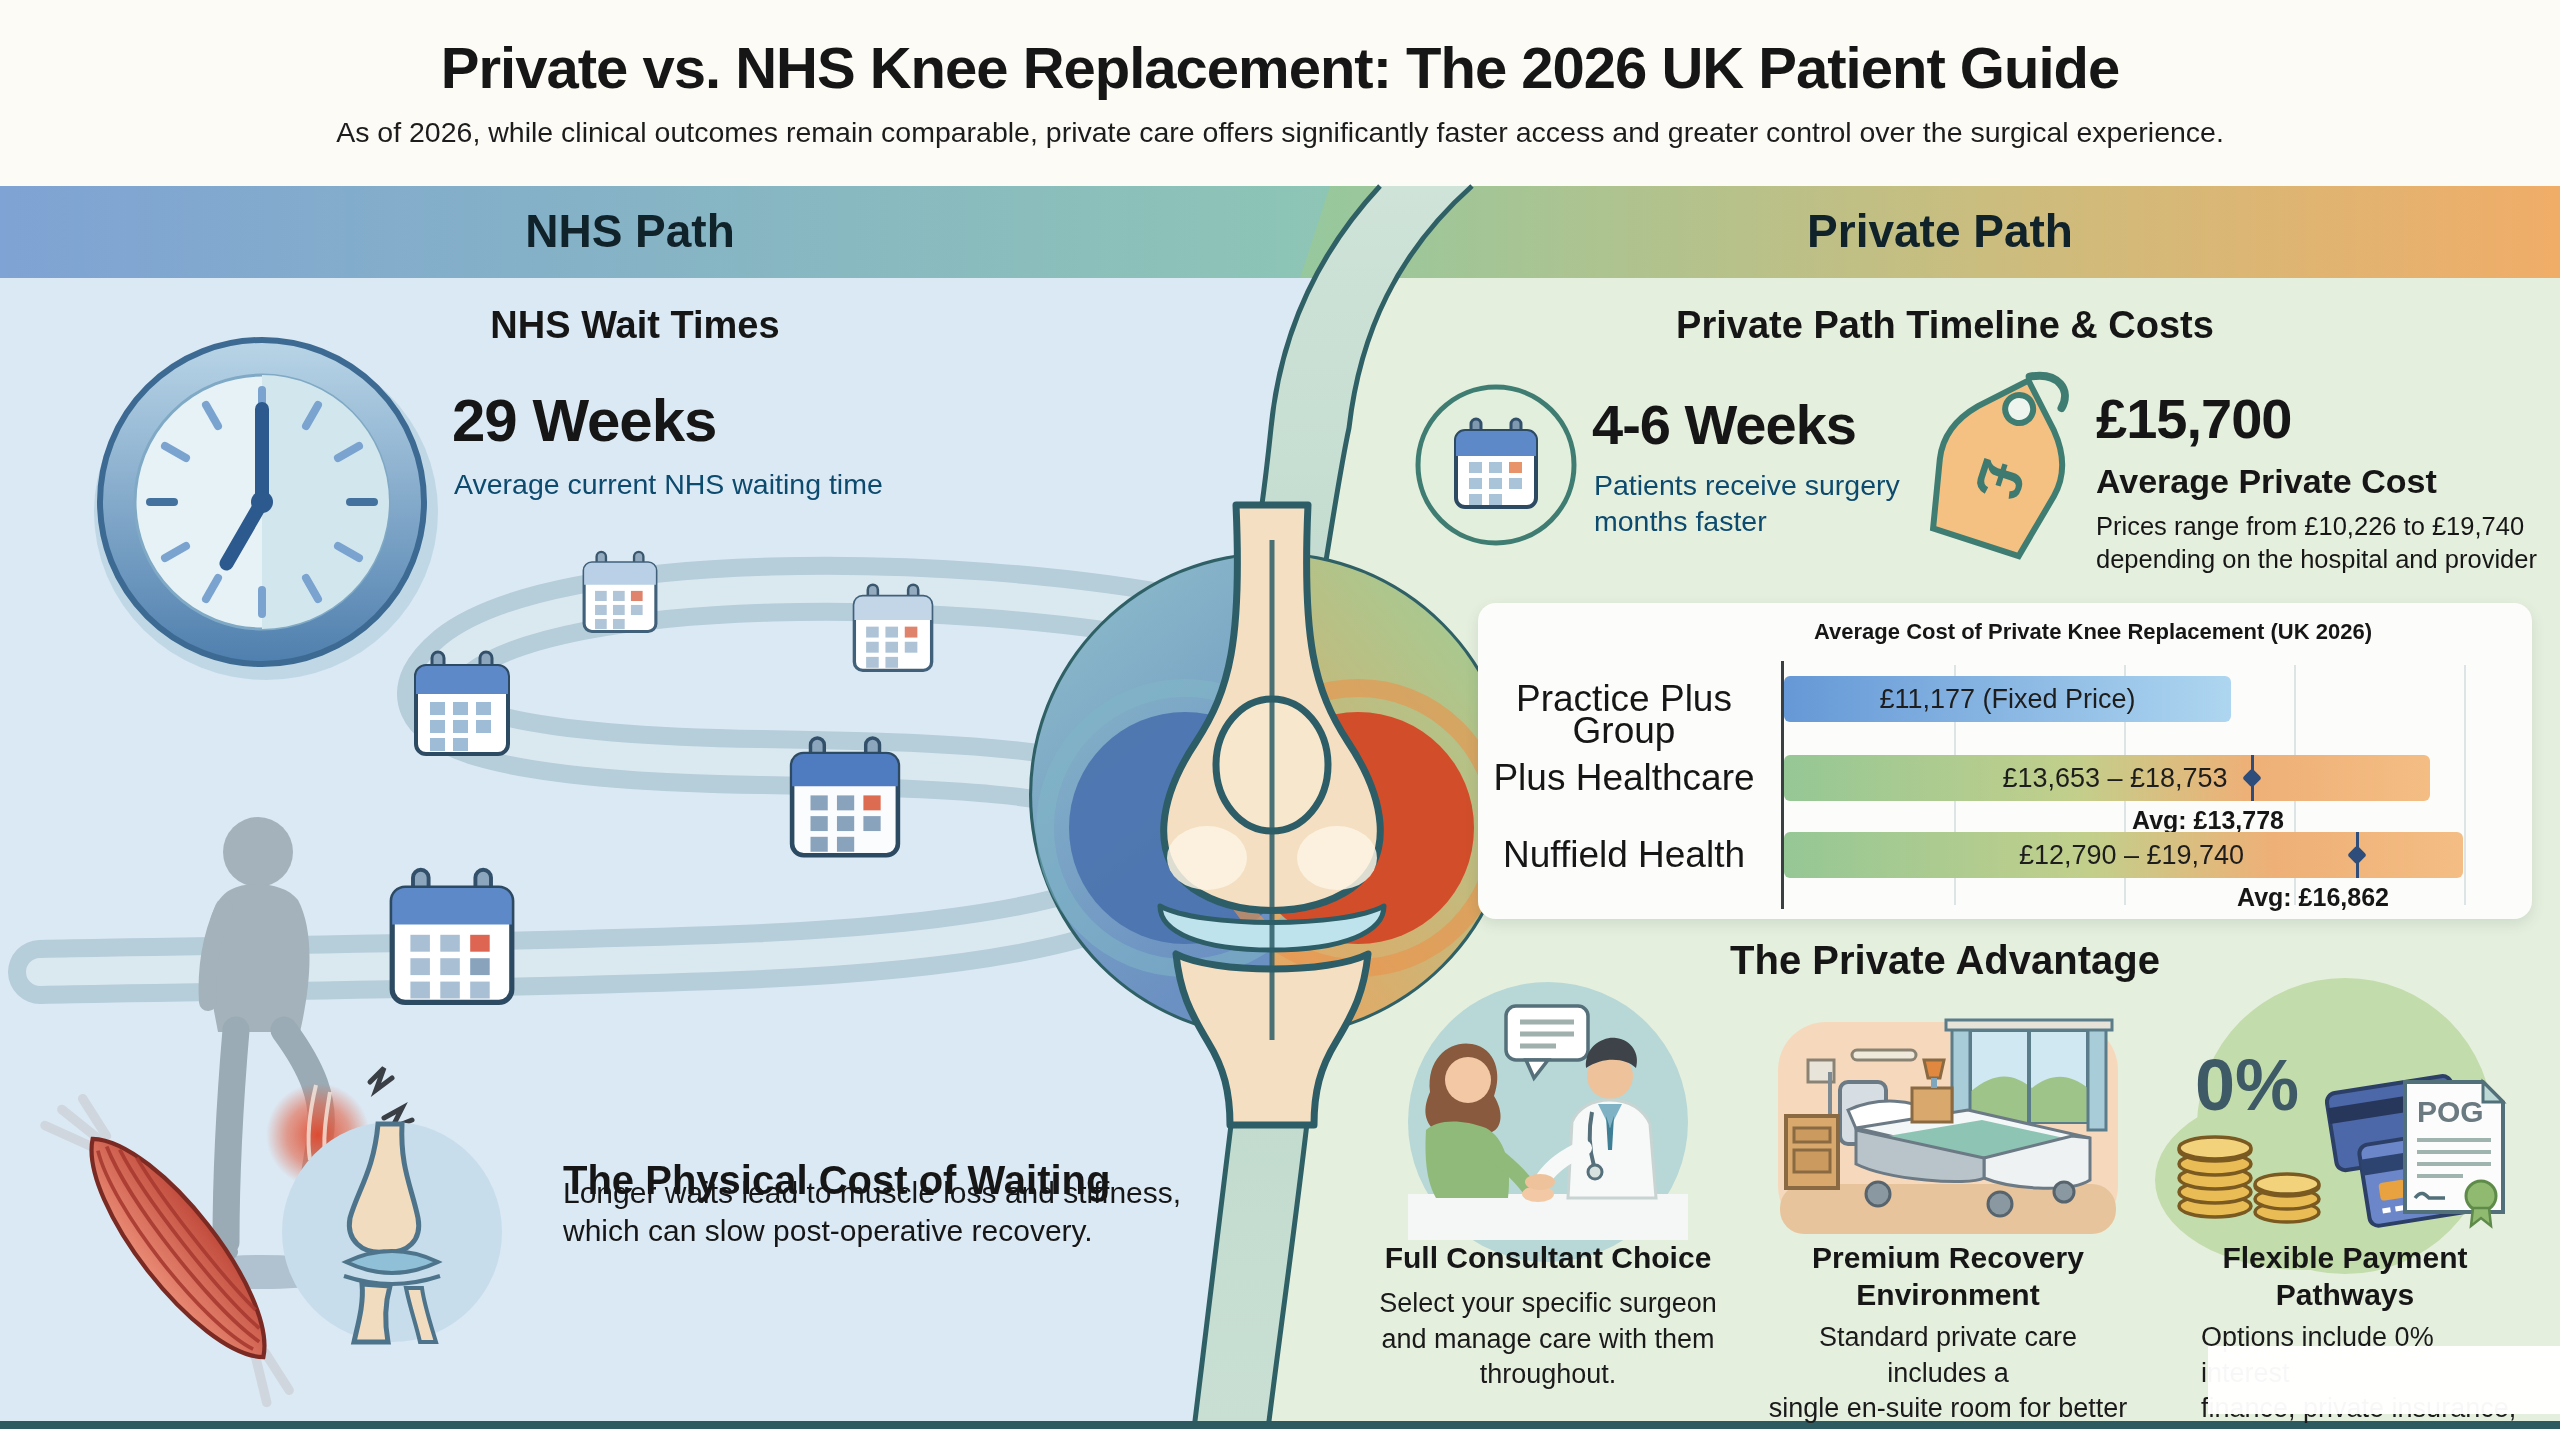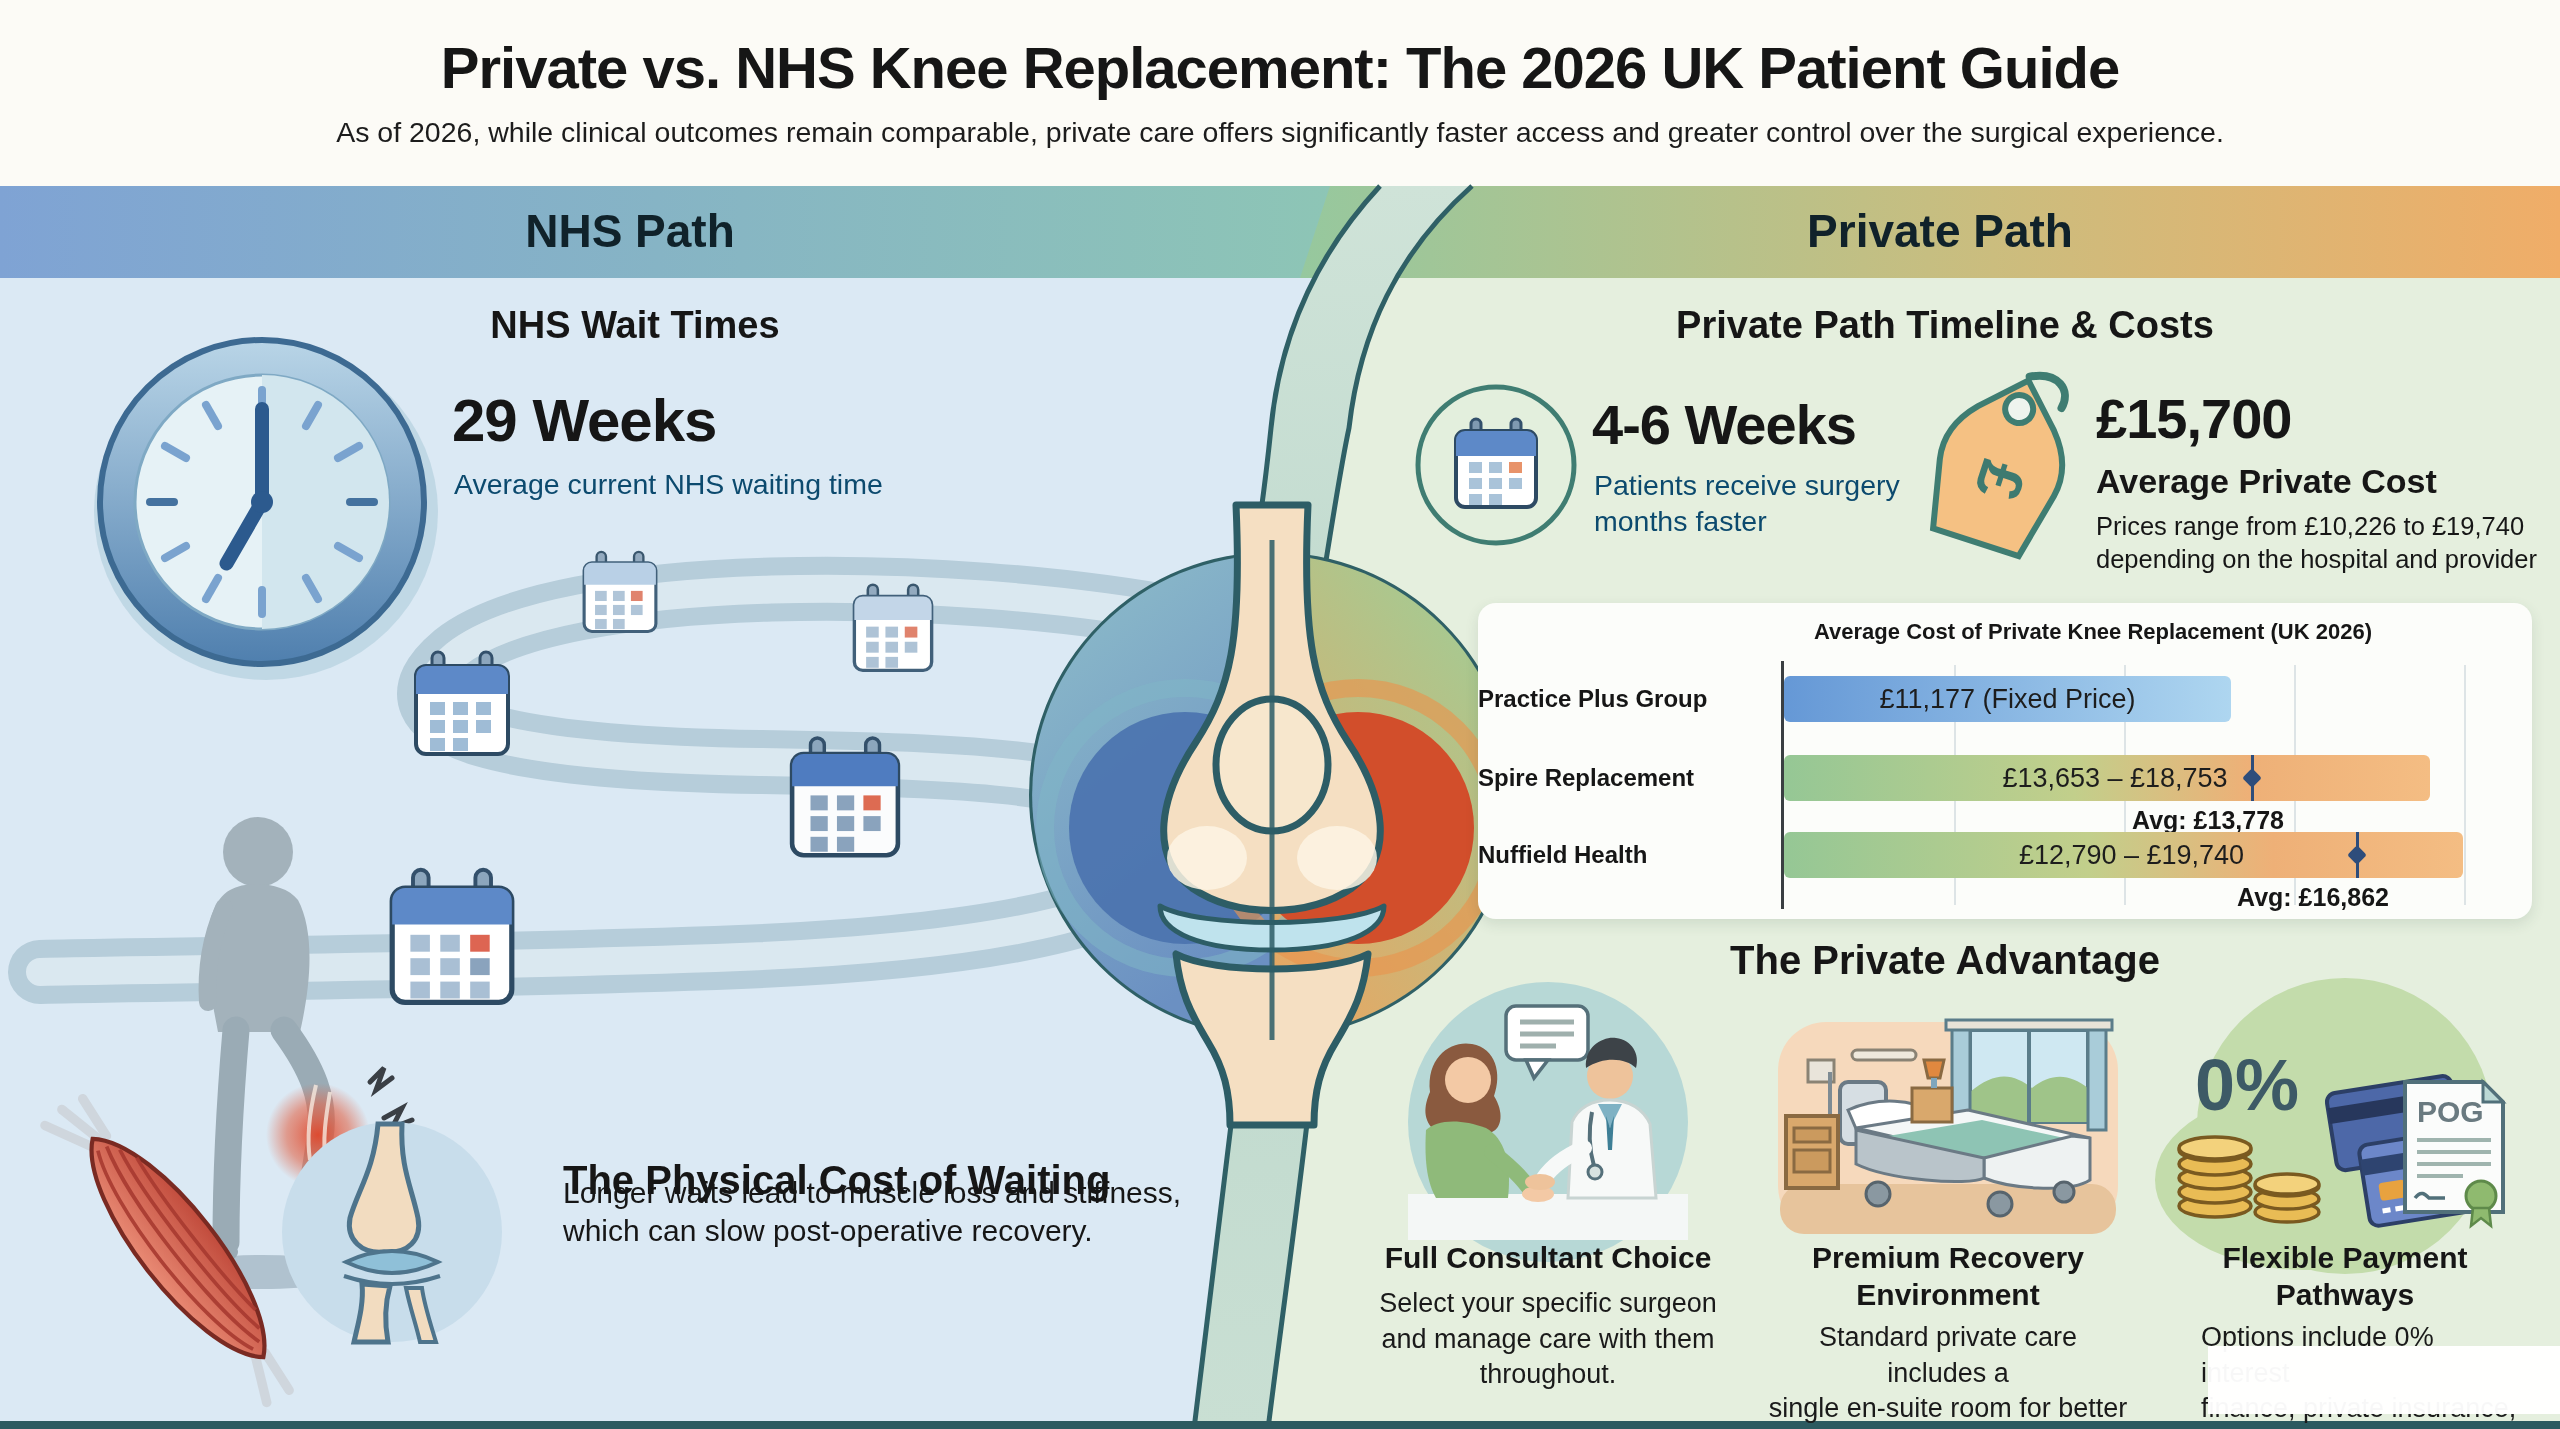--- a/index.html
+++ b/index.html
@@ -16,21 +16,21 @@
   .sec-title{top:304px;font-size:38px;font-weight:700;}
   
   .big-stat{font-weight:700;font-size:60px;letter-spacing:-1px;}
   .stat-cap{font-size:28.5px;color:#0c4a6e;}
   
   #chart-card{left:1478px;top:603px;width:1054px;height:316px;background:#fcfdfa;border-radius:18px;
               box-shadow:0 5px 14px rgba(40,70,60,.12);}
   #chart-title{left:0;top:16px;width:1230px;font-size:22px;font-weight:700;text-align:center;}
   .gridline{position:absolute;top:62px;width:2px;height:240px;background:#dde4e6;}
   #chart-axis{position:absolute;left:303px;top:58px;width:3px;height:248px;background:#3a3f42;}
-  .c-row-label{position:absolute;width:292px;text-align:left;font-size:24px;font-weight:700;line-height:32px;}
+  .c-row-label{position:absolute;width:292px;text-align:center;font-size:37px;font-weight:400;line-height:32px;}
   .c-bar{position:absolute;left:306px;height:46px;border-radius:6px;}
   .c-bar.blue{background:linear-gradient(90deg,#6598d6,#aed6f0);}
   .c-bar.go{background:linear-gradient(90deg,#95c795,#c2cf8b 45%,#eeb077 72%,#f4bd83);padding-left:8px;}
   .c-bar-label{position:absolute;width:100%;text-align:center;font-size:27px;line-height:46px;color:#1d1d1d;}
   .c-marker-line{position:absolute;width:3px;height:46px;background:#2e4d7b;}
   .c-marker-dot{position:absolute;width:14px;height:14px;background:#2e4d7b;border-radius:3px;transform:rotate(45deg);}
   .c-avg{position:absolute;width:240px;text-align:left;font-size:25px;font-weight:700;}
   
   .adv-title{font-size:30px;font-weight:700;text-align:center;line-height:1.22;}
   .adv-body{font-size:27px;text-align:center;line-height:1.32;color:#1a1a1a;}
@@ -442,21 +442,21 @@
     <div class="gridline" style="left:476px;"></div>
     <div class="gridline" style="left:646px;"></div>
     <div class="gridline" style="left:816px;"></div>
     <div class="gridline" style="left:986px;"></div>
     <div id="chart-axis"></div>
     <div id="chart-rows">
         <div class="c-row-label" style="left: 0px; top: 80px;">Practice Plus Group</div>
         <div class="c-bar blue" style="top: 73px; width: 447px;">
           <div class="c-bar-label">£11,177 (Fixed Price)</div>
         </div>
-        <div class="c-row-label" style="left: 0px; top: 159px;">Spire Replacement</div>
+        <div class="c-row-label" style="left: 0px; top: 159px;">Plus Healthcare</div>
         <div class="c-bar go" style="top: 152px; width: 638px;">
           <div class="c-bar-label">£13,653 – £18,753</div>
         </div>
         <div class="c-marker-line" style="left: 773px; top: 152px;"></div>
         <div class="c-marker-dot" style="left: 767px; top: 168px;"></div>
         <div class="c-avg" style="left: 654px; top: 203px;">Avg: £13,778</div>
         <div class="c-row-label" style="left: 0px; top: 236px;">Nuffield Health</div>
         <div class="c-bar go" style="top: 229px; width: 671px;">
           <div class="c-bar-label">£12,790 – £19,740</div>
         </div>

